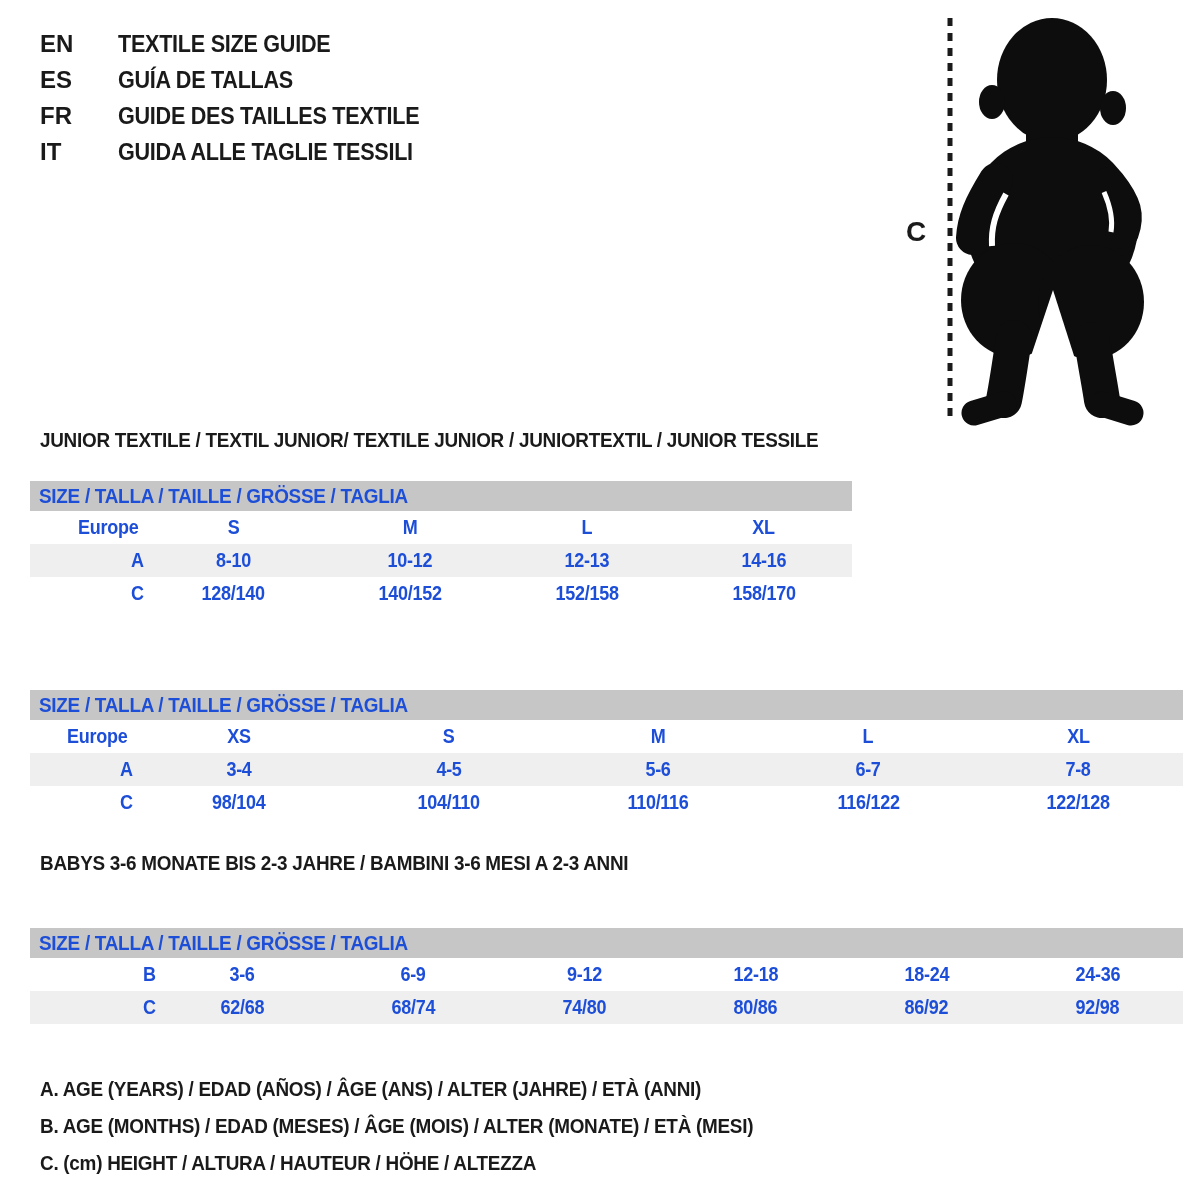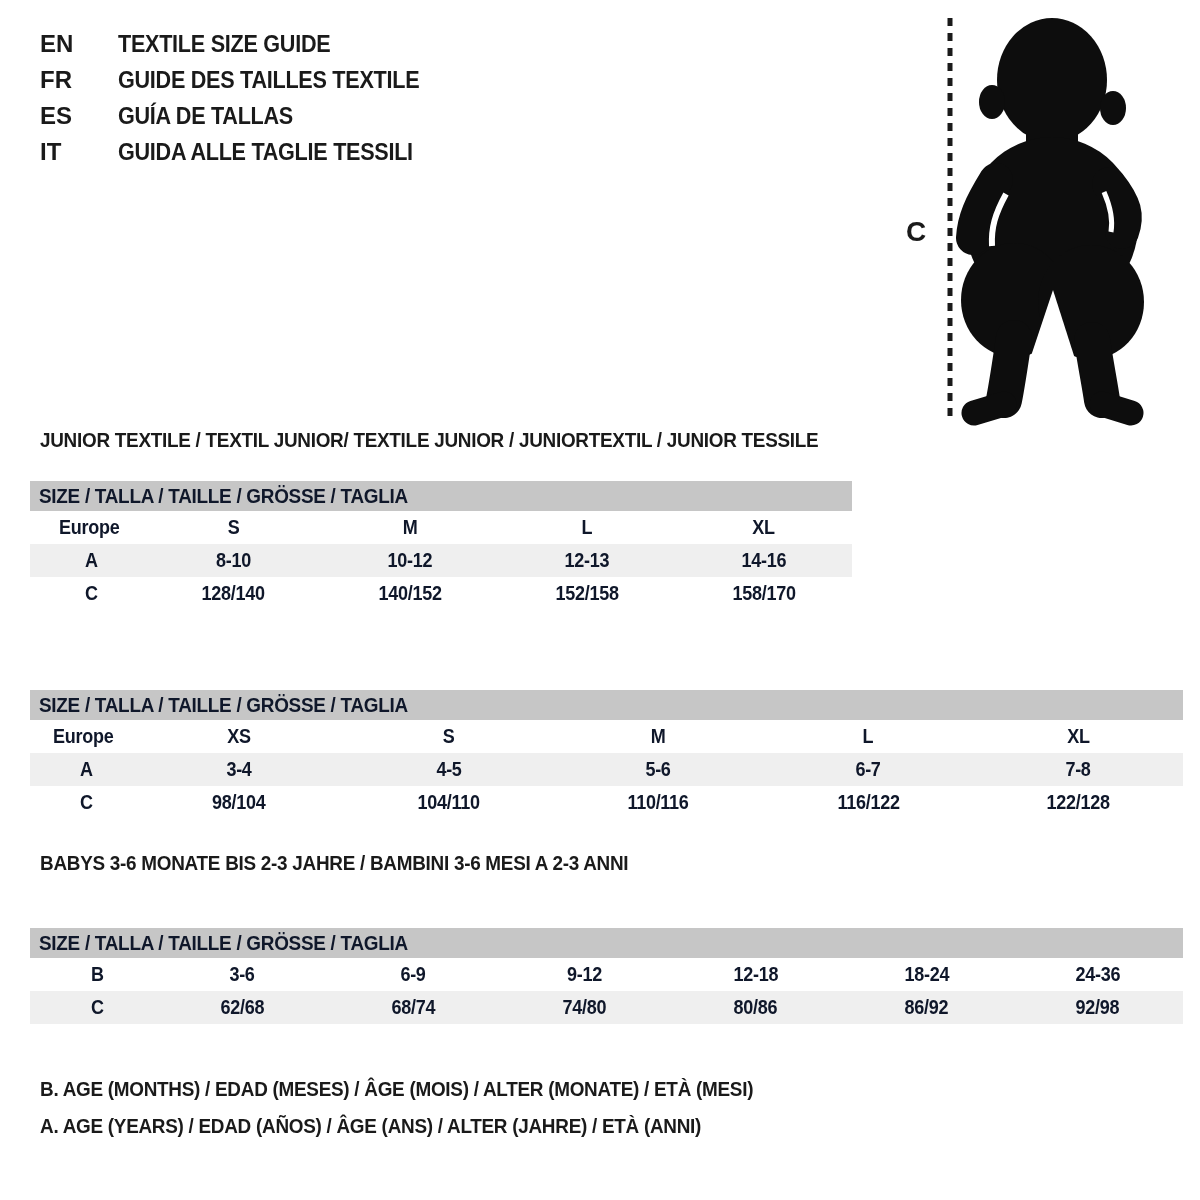--- a/index.html
+++ b/index.html
@@ -19,23 +19,23 @@
   .figure { position:absolute; left:880px; top:0; width:320px; height:430px; }
 
   
   .section-title { position:absolute; left:40px; font-weight:bold; font-size:21px; line-height:24px; }
   .title-junior   { top:428px; }
   .title-children { top:640px; }
   .title-babies   { top:844px; }
   .title-babies .line { display:block; height:38px; line-height:38px; }
 
   
-  table.size { position:absolute; border-collapse:collapse; table-layout:fixed; font-weight:bold; font-size:20px; color:#0f172a; }
+  table.size { position:absolute; border-collapse:collapse; table-layout:fixed; font-weight:bold; font-size:20px; color:#1d4ed8; }
   table.size td { padding:0; height:33px; text-align:center; vertical-align:middle; }
-  table.size td.lbl { text-align:center; padding-left:10px; }
+  table.size td.lbl { text-align:right; padding-left:10px; }
   table.size tr.band td { background:#c6c6c6; text-align:left; padding-left:9px; height:30px; font-size:21px; }
   table.size tr.alt td { background:#efefef; }
 
   .tbl-junior   { left:30px; top:481px; width:822px; }
   .tbl-children { left:30px; top:690px; width:1153px; }
   .tbl-babies   { left:30px; top:928px; width:1153px; }
 
   
   .footnotes { position:absolute; left:40px; top:1070px; font-weight:bold; font-size:21px; }
   .footnotes .fn { display:block; height:37px; line-height:37px; }
@@ -44,26 +44,26 @@
 <body>
 
 <div class="page">
 
   <div class="lang">
     <div class="lang-row">
       <span class="lang-code">EN</span>
       <span class="cond">TEXTILE SIZE GUIDE</span>
     </div>
     <div class="lang-row">
+      <span class="lang-code">ES</span>
+      <span class="cond">GUÍA DE TALLAS</span>
+    </div>
+    <div class="lang-row">
       <span class="lang-code">FR</span>
       <span class="cond">GUIDE DES TAILLES TEXTILE</span>
-    </div>
-    <div class="lang-row">
-      <span class="lang-code">ES</span>
-      <span class="cond">GUÍA DE TALLAS</span>
     </div>
     <div class="lang-row">
       <span class="lang-code">IT</span>
       <span class="cond">GUIDA ALLE TAGLIE TESSILI</span>
     </div>
   </div>
 
   <div class="figure">
     <svg viewBox="0 0 320 430" width="320" height="430">
       <line x1="70" y1="18" x2="70" y2="418" stroke="#1a1a1a" stroke-width="5" stroke-dasharray="8 7"></line>
@@ -200,17 +200,18 @@
       <td><span class="condc">68/74</span></td>
       <td><span class="condc">74/80</span></td>
       <td><span class="condc">80/86</span></td>
       <td><span class="condc">86/92</span></td>
       <td><span class="condc">92/98</span></td>
     </tr>
   </tbody>
     </table>
 
   <div class="footnotes">
+    <span class="fn"><span class="cond">A. AGE (YEARS) / EDAD (AÑOS) / ÂGE (ANS) / ALTER (JAHRE) / ETÀ (ANNI)</span></span>
     <span class="fn"><span class="cond">B. AGE (MONTHS) / EDAD (MESES) / ÂGE (MOIS) / ALTER (MONATE) / ETÀ (MESI)</span></span>
-    <span class="fn"><span class="cond">A. AGE (YEARS) / EDAD (AÑOS) / ÂGE (ANS) / ALTER (JAHRE) / ETÀ (ANNI)</span></span>
+    <span class="fn"><span class="cond">C. (cm) HEIGHT / ALTURA / HAUTEUR / HÖHE / ALTEZZA</span></span>
   </div>
 
 </div>
 
 </body></html>

